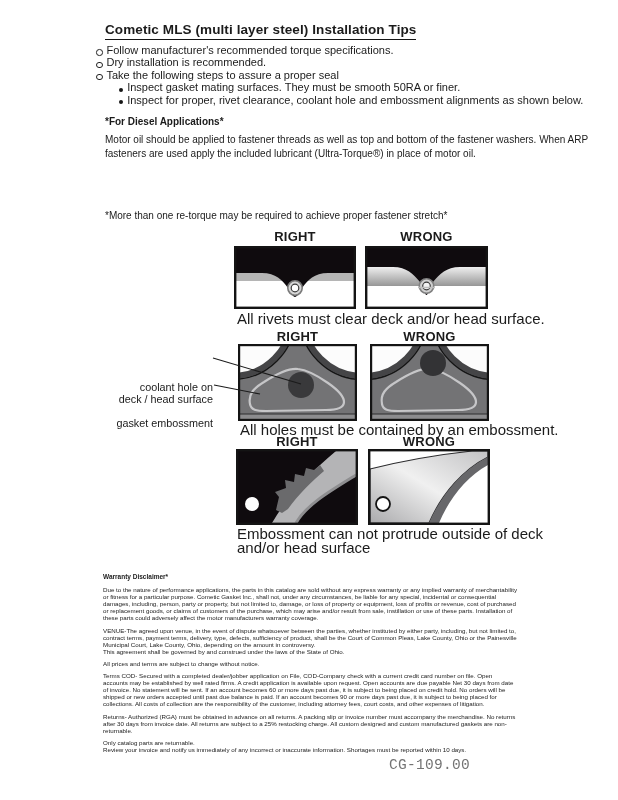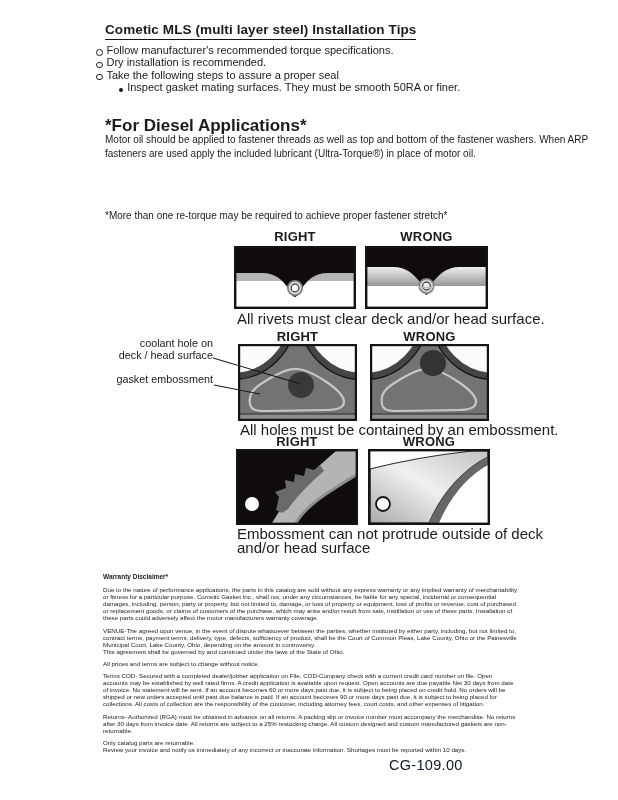--- a/index.html
+++ b/index.html
@@ -11,33 +11,33 @@
          border-bottom:1.6px solid #141414;padding-bottom:2px;display:inline-block;}
 
   .bullets{font-size:11px;line-height:11.8px;}
   .b-row{display:flex;align-items:center;margin-bottom:.6px;}
   .b-ring{width:4.5px;height:4.5px;border:1.1px solid #222;border-radius:50%;
           margin:3px 4px 0 0;flex:0 0 auto;}
   .b-dot{width:4.2px;height:4.2px;background:#161616;border-radius:50%;
          margin:3.2px 4px 0 0;flex:0 0 auto;}
   .sub{margin-left:23px;}
 
-  .h2{font-size:17px;font-weight:bold;}
+  .h2{font-size:10px;font-weight:bold;}
   .para{font-size:10px;line-height:13.8px;width:502px;}
 
   .fig-label{font-size:13px;font-weight:bold;text-align:center;letter-spacing:.2px;}
   .caption{font-size:15px;line-height:13.5px;}
 
-  .callouts{width:105px;text-align:right;font-size:10.8px;line-height:11.6px;}
+  .callouts{width:105px;text-align:right;font-size:10.8px;line-height:11.6px;margin-top:44px;}
 
   .legal{width:415px;font-size:6.2px;line-height:7.1px;color:#222;}
   .legal .lh{font-size:6.5px;font-weight:bold;margin-bottom:6px;}
   .legal .blk{margin-bottom:5px;}
 
-  .pagecode{font-size:14.5px;color:#0f172a;letter-spacing:.3px;}
+  .pagecode{font-size:14.5px;color:#737373;letter-spacing:.3px;font-family:Liberation Mono, monospace;}
   svg{display:block;}
 </style>
 </head>
 <body>
 
 <div class="page">
 
   <div class="abs" style="left:105px;top:20px;">
     <span class="title">Cometic MLS (multi layer steel) Installation Tips</span>
   </div>
@@ -52,20 +52,24 @@
       <span>Dry installation is recommended.</span>
     </div>
     <div class="b-row">
       <span class="b-ring"></span>
       <span>Take the following steps to assure a proper seal</span>
     </div>
     <div class="sub">
       <div class="b-row">
         <span class="b-dot"></span>
         <span>Inspect gasket mating surfaces.  They must be smooth 50RA or finer.</span>
+      </div>
+      <div class="b-row">
+        <span class="b-dot"></span>
+        <span>Inspect for proper, rivet clearance, coolant hole and embossment alignments as shown below.</span>
       </div>
     </div>
   </div>
 
   <div class="abs h2" style="left:105px;top:116px;">*For Diesel Applications*</div>
   <div class="abs para" style="left:105px;top:133px;">Motor oil should be applied to fastener threads as well as top and bottom of the fastener washers. When ARP fasteners are used apply the included lubricant (Ultra-Torque®) in place of motor oil.</div>
   <div class="abs para" style="left:105px;top:209px;">*More than one re-torque may be required to achieve proper fastener stretch*</div>
 
   <div class="abs fig-label" style="left:234px;top:229px;width:122px;">RIGHT</div>
   <div class="abs fig-label" style="left:365px;top:229px;width:123px;">WRONG</div>

